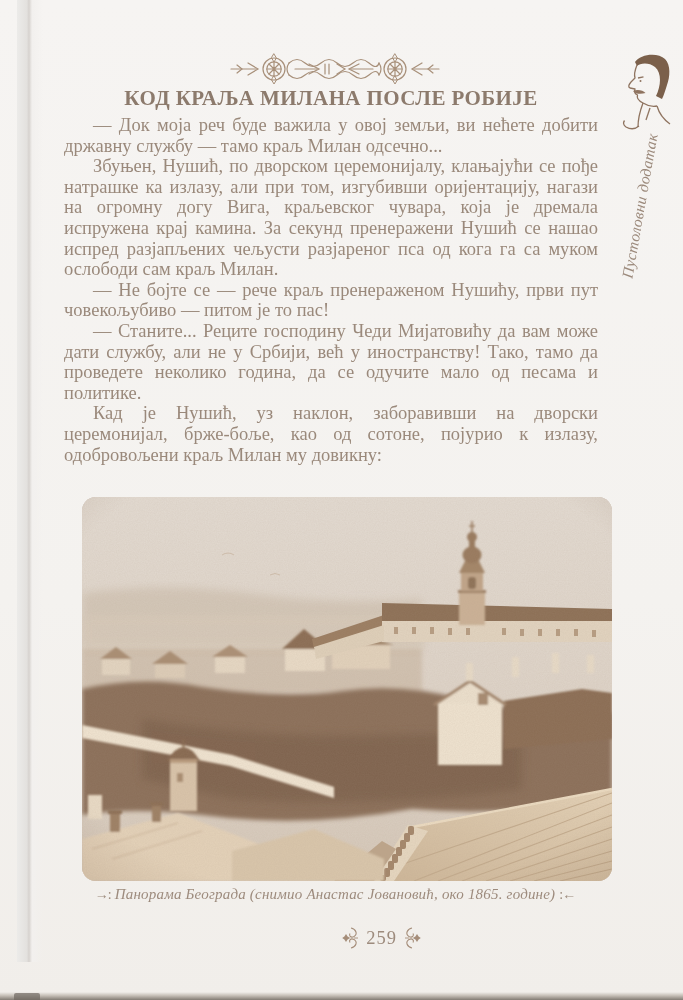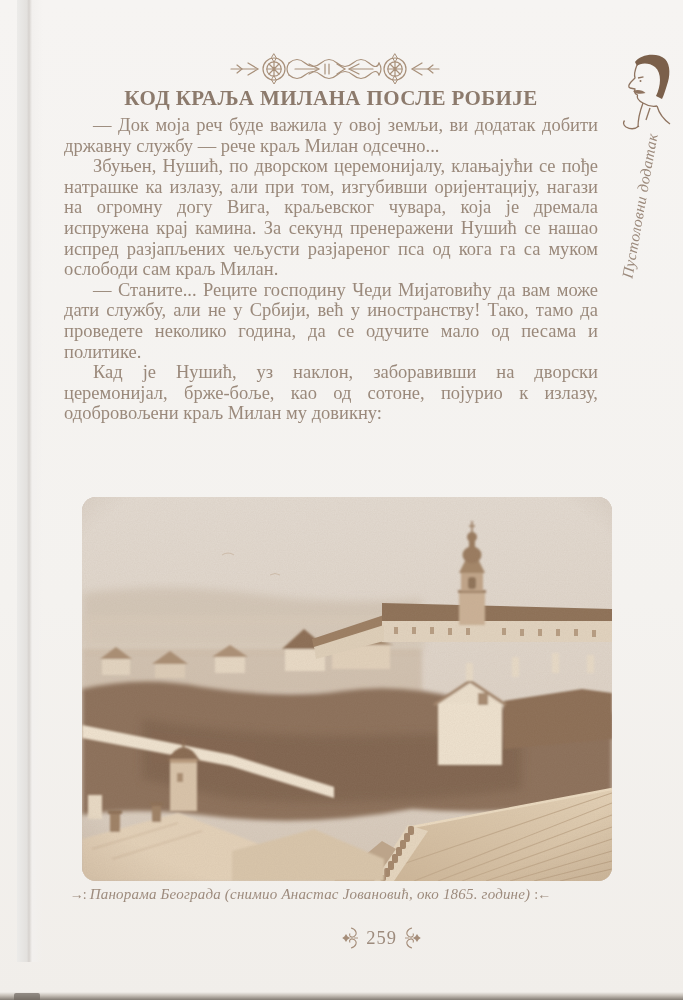--- a/index.html
+++ b/index.html
@@ -29,21 +29,21 @@
   .body-text p{margin:0;text-indent:29px;}
   .citation{margin-top:9px;text-align:right;text-indent:0 !important;}
 
   
   .figure{position:absolute;left:82px;top:497px;width:530px;height:384px;
     border-radius:14px;overflow:hidden;background:#ddd3c8;
     box-shadow:inset 0 0 0 1px rgba(150,120,95,.22), inset 0 0 26px rgba(120,90,60,.10);}
   .figure svg{display:block;}
 
   .caption{position:absolute;left:0;top:886px;width:620px;text-align:center;
-    font-style:italic;font-size:15px;color:#9d8b7d;letter-spacing:.2px;}
+    font-style:italic;font-size:15px;color:#9d8b7d;letter-spacing:.2px;padding-left:25px;}
   .caption .arrow{font-style:normal;font-size:14px;letter-spacing:-1px;}
 
   
   .folio{position:absolute;left:0;top:926px;width:683px;display:flex;
     align-items:center;justify-content:center;gap:7px;padding-left:40px;}
   .folio .num{font-size:18.5px;color:#9d8b7d;letter-spacing:1px;}
   .flourish{width:17px;height:24px;}
   .flourish.right{transform:scaleX(-1);}
 
   
@@ -102,22 +102,23 @@
     <path d="M48 56 C50 63 54 69 61 74"></path>
     <path d="M34 53 C31 61 29 68 29 77"></path>
     <path d="M41 58 L37 70"></path>
     <path d="M30 76 q-6 5 -13 1 q-4 -3 -1.5 -6.5"></path>
   </svg>
   <div class="sidebar-text">Пустоловни додатак</div>
 
   <div class="title">КОД КРАЉА МИЛАНА ПОСЛЕ РОБИЈЕ</div>
 
   <div class="body-text">
-    <p>— Док моја реч буде важила у овој земљи, ви додатак добити државну службу — рече краљ Милан одсечно...</p>
+    <p>— Док моја реч буде важила у овој земљи, ви нећете добити државну службу — тамо краљ Милан одсечно...</p>
     <p>Збуњен, Нушић, по дворском церемонијалу, клањајући се пође натрашке ка излазу, али при том, изгубивши оријентацију, нагази на огромну догу Вига, краљевског чувара, која је дремала испружена крај камина. За секунд пренеражени Нушић се нашао испред разјапљених чељусти разјареног пса од кога га са муком ослободи сам краљ Милан.</p>
+    <p>— Не бојте се — рече краљ пренераженом Нушићу, први пут човекољубиво — питом је то пас!</p>
     <p>— Станите... Реците господину Чеди Мијатовићу да вам може дати службу, али не у Србији, већ у иностранству! Тако, тамо да проведете неколико година, да се одучите мало од песама и политике.</p>
     <p>Кад је Нушић, уз наклон, заборавивши на дворски церемонијал, брже-боље, као од сотоне, појурио к излазу, одобровољени краљ Милан му довикну:</p>
   </div>
 
   <div class="figure">
     <svg width="530" height="384" viewBox="0 0 530 384">
       <defs>
         <linearGradient id="sky" x1="0" y1="0" x2="0" y2="1">
           <stop offset="0" stop-color="#e3dbd2"></stop>
             <stop offset=".65" stop-color="#ddd2c6"></stop>

